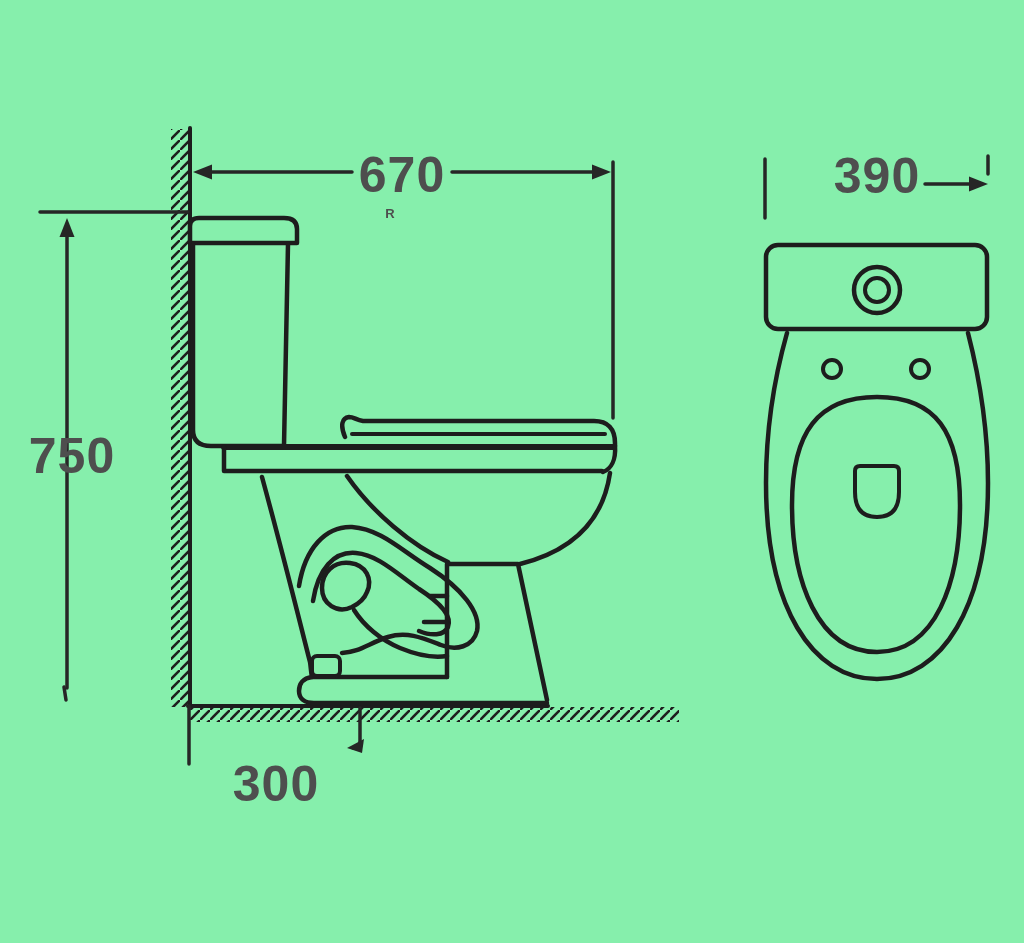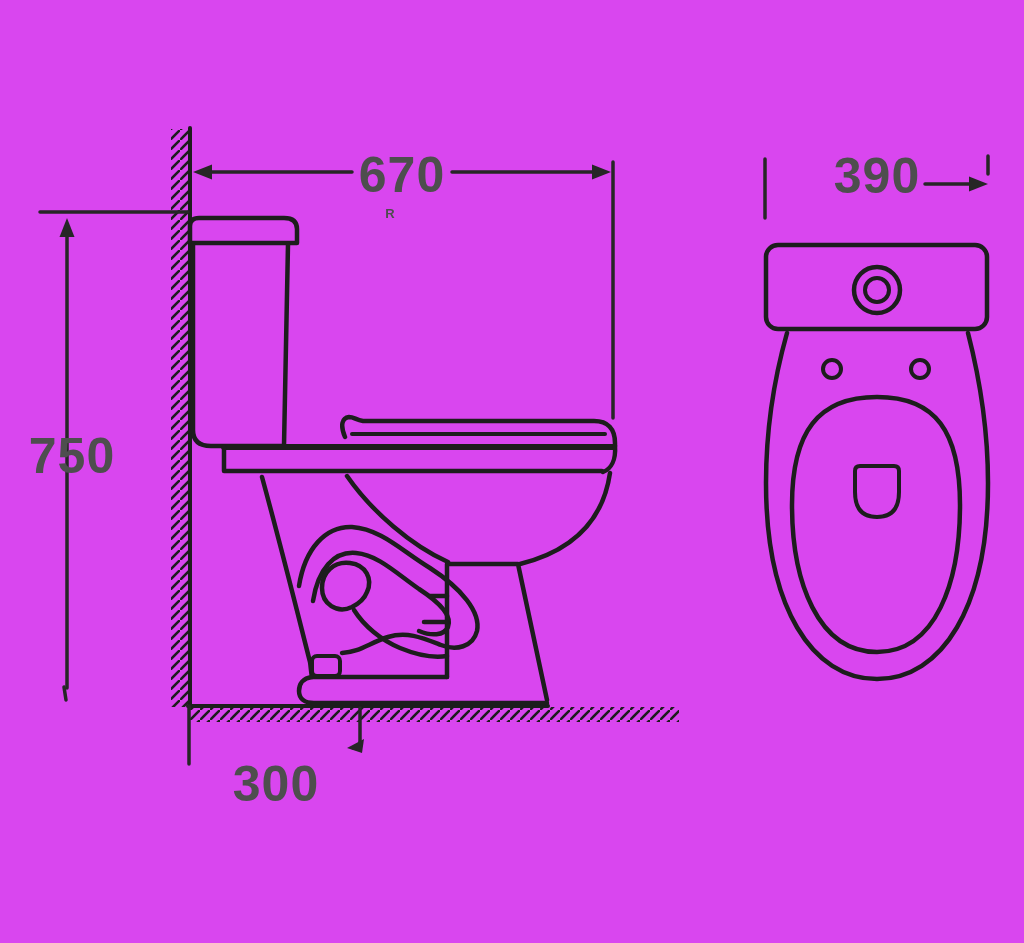--- a/index.html
+++ b/index.html
@@ -1,16 +1,16 @@
 <!DOCTYPE html>
 <html><head>
 <meta charset="utf-8">
 <style>
   html,body{margin:0;padding:0;background:#ffffff;}
-  .page{position:relative;width:1024px;height:943px;background:#d946ef;overflow:hidden;}
+  .page{position:relative;width:1024px;height:943px;background:#86efac;overflow:hidden;}
   .ln{fill:none;stroke:#1d1d1d;stroke-width:4.5;stroke-linecap:round;stroke-linejoin:round;}
   .ln-thick{stroke-width:6;}
   .ln-mid{stroke-width:4;}
   .dimln{fill:none;stroke:#262626;stroke-width:3.5;stroke-linecap:round;}
   .arrow{fill:#262626;stroke:none;}
   .dim{font-family:"Liberation Sans",sans-serif;font-weight:bold;font-size:50px;letter-spacing:1px;text-anchor:middle;}
   .dim-small{font-family:"Liberation Sans",sans-serif;font-weight:bold;font-size:13px;text-anchor:middle;}
 </style>
 </head>
 <body>

